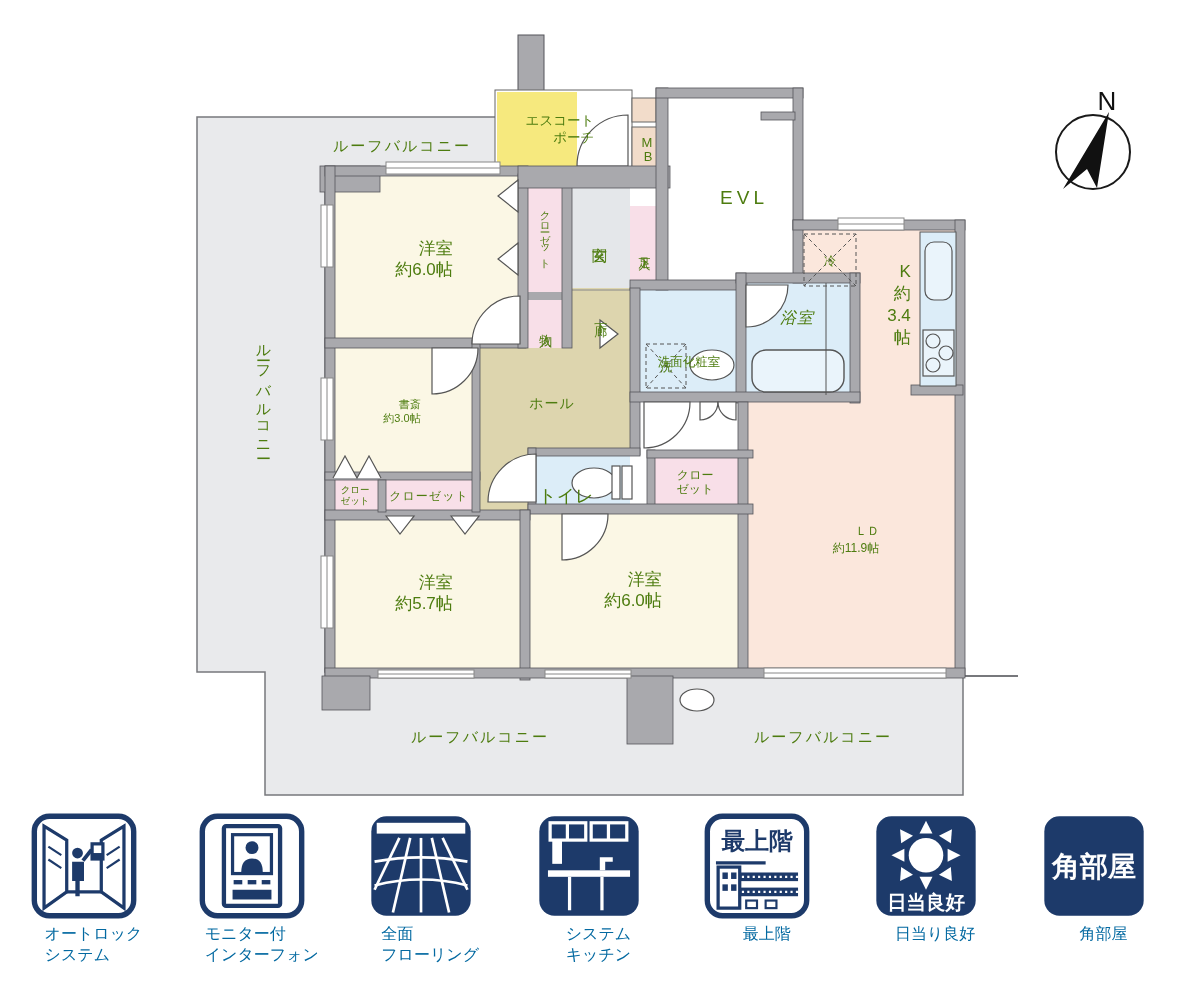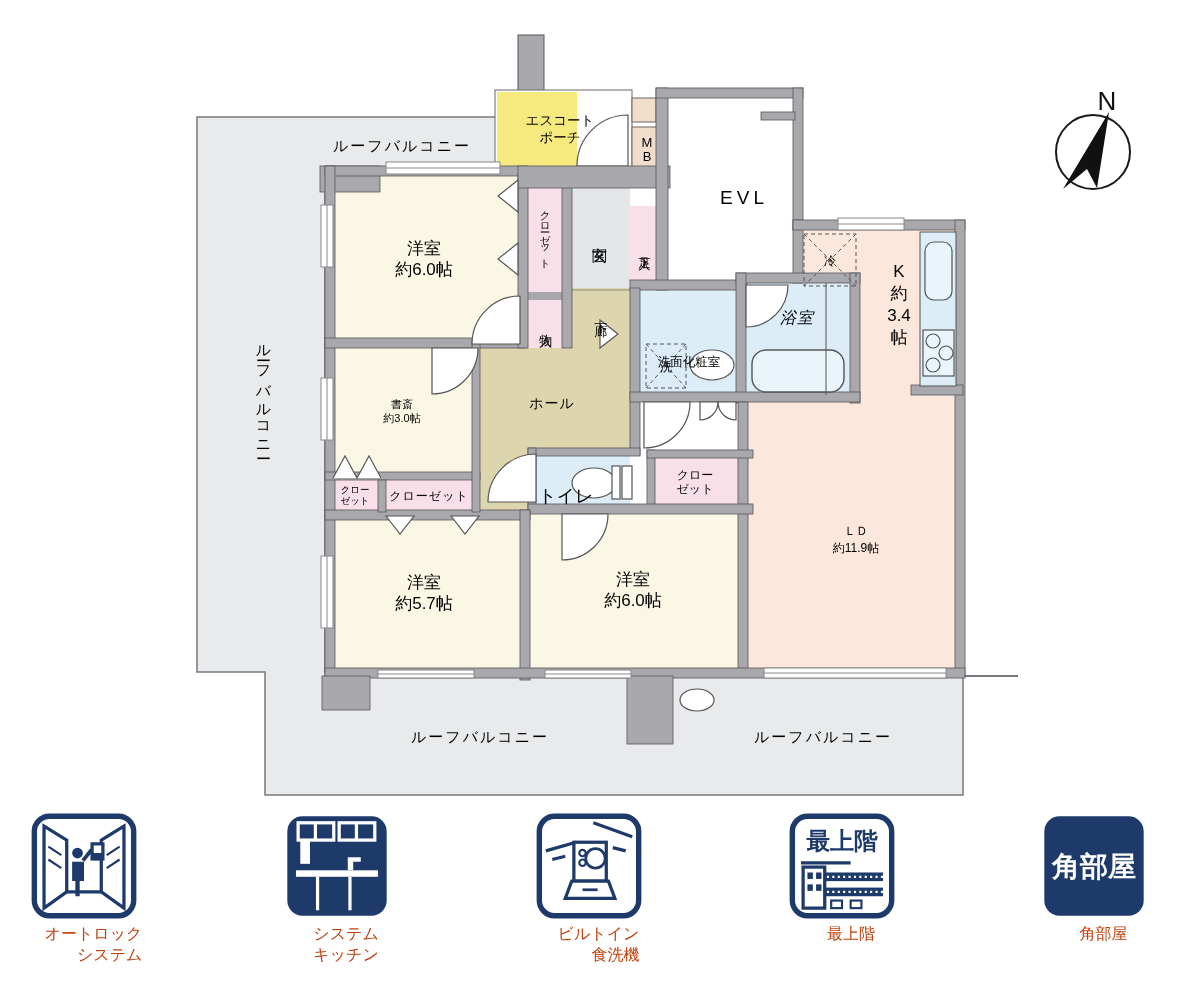--- a/index.html
+++ b/index.html
@@ -1,27 +1,27 @@
 <!DOCTYPE html>
 <html><head>
 <meta charset="utf-8">
 <style>
   html,body{margin:0;padding:0;background:#fff;}
   .canvas{position:relative;width:1178px;height:988px;background:#ffffff;overflow:hidden;
           font-family:"Liberation Sans",sans-serif;}
   .plan{position:absolute;left:0;top:0;width:1178px;height:810px;}
   .plan svg{position:absolute;left:0;top:0;}
-  .lbl{position:absolute;transform:translate(-50%,-50%);white-space:pre-line;text-align:center;
-       color:#000000;line-height:1.25;pointer-events:none;}
+  .lbl{position:absolute;transform:translate(-50%,-50%);white-space:pre-line;text-align:right;
+       color:#4d7c0f;line-height:1.25;pointer-events:none;}
   .v{writing-mode:vertical-rl;text-orientation:upright;letter-spacing:2px;}
   .features{position:absolute;left:0;top:812px;width:1178px;height:176px;display:flex;
             justify-content:space-between;padding:0 12px;box-sizing:border-box;}
   .feature{width:144px;display:flex;flex-direction:column;align-items:center;}
   .feature svg{width:108px;height:108px;display:block;}
-  .feature .cap{margin-top:4px;font-size:16px;line-height:1.3;color:#c2410c;text-align:right;
+  .feature .cap{margin-top:4px;font-size:16px;line-height:1.3;color:#0369a1;text-align:left;
                 white-space:pre-line;margin-left:19px;}
 </style>
 </head>
 <body>
 
 <div class="canvas">
   <div class="plan">
     <svg width="1178" height="810" viewBox="0 0 1178 810">
 
       <g>
@@ -235,21 +235,53 @@
         <rect x="56" y="28" width="13" height="17" fill="#1d3a6a"></rect>
         <rect x="59" y="31" width="7" height="7" fill="#fff"></rect>
         <circle cx="44" cy="38" r="5" fill="#1d3a6a"></circle>
         <path d="M39,46 L50,46 L50,64 L46,64 L46,78 L42,78 L42,64 L39,64 Z" fill="#1d3a6a"></path>
         <line x1="49" y1="45" x2="57" y2="35" stroke="#1d3a6a" stroke-width="3.5"></line>
       </svg>
       <div class="cap">オートロック
 システム</div>
     </div>
 
-
+    <div class="feature">
+      <svg viewBox="0 0 100 100">
+        <rect x="4" y="4" width="92" height="92" rx="14" fill="#fff" stroke="#1d3a6a" stroke-width="5"></rect>
+        <rect x="24" y="13" width="52" height="74" rx="2" fill="#fff" stroke="#1d3a6a" stroke-width="4"></rect>
+        <rect x="32" y="21" width="36" height="36" fill="#fff" stroke="#1d3a6a" stroke-width="3"></rect>
+        <circle cx="50" cy="33" r="6" fill="#1d3a6a"></circle>
+        <path d="M40,56 Q40,43 50,43 Q60,43 60,56 Z" fill="#1d3a6a"></path>
+        <rect x="33" y="63" width="8" height="4" fill="#1d3a6a"></rect>
+        <rect x="46" y="63" width="8" height="4" fill="#1d3a6a"></rect>
+        <rect x="59" y="63" width="8" height="4" fill="#1d3a6a"></rect>
+        <rect x="32" y="72" width="36" height="9" fill="#1d3a6a"></rect>
+      </svg>
+      <div class="cap">モニター付
+インターフォン</div>
+    </div>
+
+    <div class="feature">
+      <svg viewBox="0 0 100 100">
+        <rect x="4" y="4" width="92" height="92" rx="14" fill="#1d3a6a"></rect>
+        <rect x="9" y="10" width="82" height="10" fill="#fff"></rect>
+        <g stroke="#fff" stroke-width="2.5" fill="none">
+          <line x1="50" y1="24" x2="50" y2="93"></line>
+          <line x1="40" y1="24" x2="24" y2="93"></line>
+          <line x1="60" y1="24" x2="76" y2="93"></line>
+          <line x1="30" y1="24" x2="7" y2="72"></line>
+          <line x1="70" y1="24" x2="93" y2="72"></line>
+          <path d="M7,46 Q50,38 93,46"></path>
+          <path d="M7,68 Q50,57 93,68"></path>
+        </g>
+      </svg>
+      <div class="cap">全面
+フローリング</div>
+    </div>
 
     <div class="feature">
       <svg viewBox="0 0 100 100">
         <rect x="4" y="4" width="92" height="92" rx="14" fill="#1d3a6a"></rect>
         <g stroke="#fff" stroke-width="3" fill="none">
           <rect x="14" y="10" width="33" height="16"></rect>
           <rect x="52" y="10" width="33" height="16"></rect>
           <line x1="30" y1="10" x2="30" y2="26"></line>
           <line x1="68" y1="10" x2="68" y2="26"></line>
         </g>
@@ -258,37 +290,20 @@
         <rect x="12" y="54" width="76" height="6" fill="#fff"></rect>
         <g stroke="#fff" stroke-width="3">
           <line x1="32" y1="60" x2="32" y2="91"></line>
           <line x1="62" y1="60" x2="62" y2="91"></line>
         </g>
       </svg>
       <div class="cap">システム
 キッチン</div>
     </div>
 
-    <div class="feature">
-      <svg viewBox="0 0 100 100">
-        <rect x="4" y="4" width="92" height="92" rx="14" fill="#fff" stroke="#1d3a6a" stroke-width="5"></rect>
-        <line x1="54" y1="10" x2="90" y2="23" stroke="#1d3a6a" stroke-width="3"></line>
-        <line x1="10" y1="36" x2="38" y2="28" stroke="#1d3a6a" stroke-width="3"></line>
-        <line x1="16" y1="44" x2="28" y2="41" stroke="#1d3a6a" stroke-width="3"></line>
-        <line x1="72" y1="33" x2="84" y2="36" stroke="#1d3a6a" stroke-width="3"></line>
-        <rect x="36" y="28" width="30" height="36" fill="#fff" stroke="#1d3a6a" stroke-width="3"></rect>
-        <circle cx="56" cy="43" r="9" fill="none" stroke="#1d3a6a" stroke-width="2.5"></circle>
-        <circle cx="44" cy="38" r="3" fill="none" stroke="#1d3a6a" stroke-width="2"></circle>
-        <circle cx="44" cy="47" r="3" fill="none" stroke="#1d3a6a" stroke-width="2"></circle>
-        <path d="M34,64 L68,64 L74,80 L28,80 Z" fill="#fff" stroke="#1d3a6a" stroke-width="3"></path>
-        <line x1="44" y1="72" x2="58" y2="72" stroke="#1d3a6a" stroke-width="2.5"></line>
-      </svg>
-      <div class="cap">ビルトイン
-食洗機</div>
-    </div>
 
     <div class="feature">
       <svg viewBox="0 0 100 100">
         <rect x="4" y="4" width="92" height="92" rx="14" fill="#fff" stroke="#1d3a6a" stroke-width="5"></rect>
         <text x="50" y="34" text-anchor="middle" font-size="22" font-weight="bold" fill="#1d3a6a" font-family="Liberation Sans, sans-serif">最上階</text>
         <line x1="12" y1="47" x2="58" y2="47" stroke="#1d3a6a" stroke-width="3"></line>
         <rect x="14" y="51" width="20" height="38" fill="none" stroke="#1d3a6a" stroke-width="3"></rect>
         <rect x="18" y="56" width="5" height="6" fill="#1d3a6a"></rect>
         <rect x="26" y="56" width="5" height="6" fill="#1d3a6a"></rect>
         <rect x="18" y="67" width="5" height="6" fill="#1d3a6a"></rect>
@@ -296,20 +311,38 @@
         <rect x="34" y="56" width="54" height="8" fill="#1d3a6a"></rect>
         <line x1="36" y1="60" x2="88" y2="60" stroke="#fff" stroke-width="2" stroke-dasharray="2,3"></line>
         <rect x="34" y="70" width="54" height="8" fill="#1d3a6a"></rect>
         <line x1="36" y1="74" x2="88" y2="74" stroke="#fff" stroke-width="2" stroke-dasharray="2,3"></line>
         <rect x="40" y="82" width="10" height="7" fill="none" stroke="#1d3a6a" stroke-width="2"></rect>
         <rect x="58" y="82" width="10" height="7" fill="none" stroke="#1d3a6a" stroke-width="2"></rect>
       </svg>
       <div class="cap">最上階</div>
     </div>
 
+    <div class="feature">
+      <svg viewBox="0 0 100 100">
+        <rect x="4" y="4" width="92" height="92" rx="14" fill="#1d3a6a"></rect>
+        <circle cx="50" cy="40" r="16" fill="#fff"></circle>
+        <g fill="#fff">
+          <path d="M50,8 L44,20 L56,20 Z"></path>
+          <path d="M50,72 L44,60 L56,60 Z"></path>
+          <path d="M18,40 L30,34 L30,46 Z"></path>
+          <path d="M82,40 L70,34 L70,46 Z"></path>
+          <path d="M26,16 L27,29 L38,22 Z"></path>
+          <path d="M74,16 L73,29 L62,22 Z"></path>
+          <path d="M26,64 L27,51 L38,58 Z"></path>
+          <path d="M74,64 L73,51 L62,58 Z"></path>
+        </g>
+        <text x="50" y="90" text-anchor="middle" font-size="18" font-weight="bold" fill="#fff" font-family="Liberation Sans, sans-serif">日当良好</text>
+      </svg>
+      <div class="cap">日当り良好</div>
+    </div>
 
     <div class="feature">
       <svg viewBox="0 0 100 100">
         <rect x="4" y="4" width="92" height="92" rx="14" fill="#1d3a6a"></rect>
         <text x="50" y="59" text-anchor="middle" font-size="26" font-weight="bold" fill="#fff" font-family="Liberation Sans, sans-serif">角部屋</text>
       </svg>
       <div class="cap">角部屋</div>
     </div>
 
   </div>

